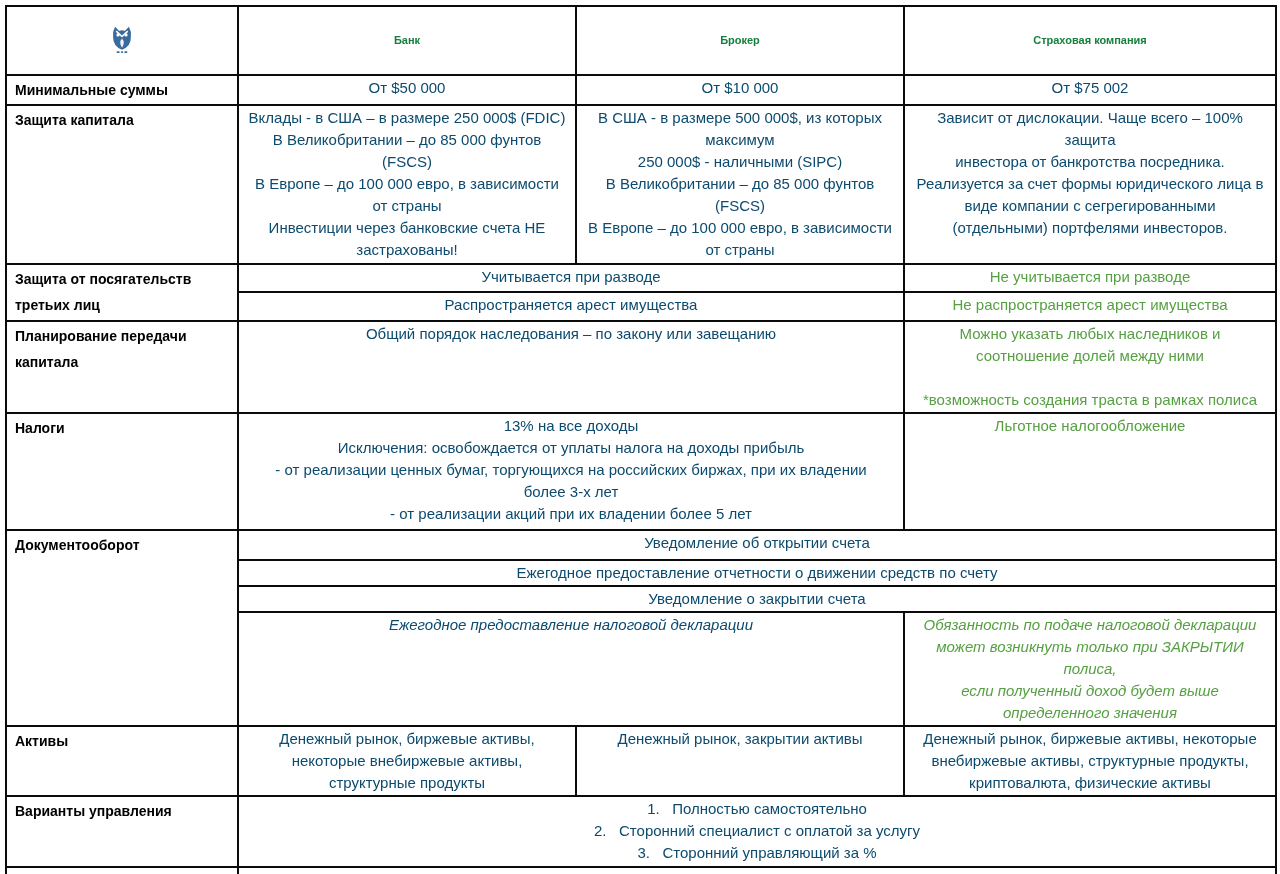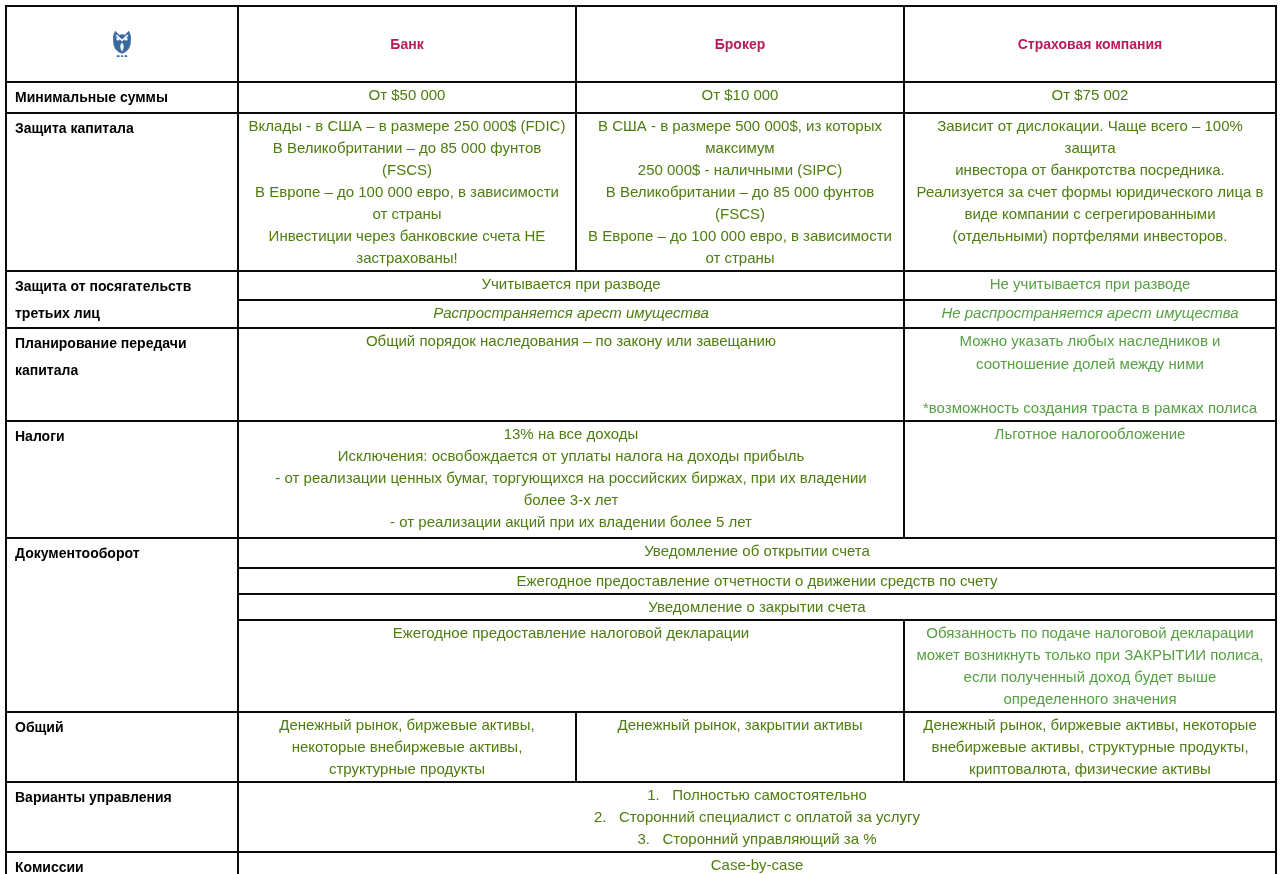--- a/index.html
+++ b/index.html
@@ -8,55 +8,55 @@
   table.cmp{border-collapse:collapse;width:1270px;table-layout:fixed;}
   .cmp td,.cmp th{
     border:2px solid #0b0b0b;
     padding:1px 8px;
     box-sizing:border-box;
     vertical-align:top;
     text-align:center;
     white-space:pre-line;
     font-size:15px;
     line-height:1.47;
-    color:#4d7c0f;
+    color:#0c4a6e;
     font-weight:400;
     overflow:hidden;
   }
   .cmp th.rowlabel{
     text-align:left;
     color:#000000;
     font-weight:700;
     font-size:14px;
     line-height:1.9;
     vertical-align:top;
   }
   .cmp tr.h-header th{
-    color:#be185d;
+    color:#15803d;
     font-weight:700;
-    font-size:14px;
+    font-size:11px;
     vertical-align:middle;
     line-height:1.3;
   }
   .cmp .green{color:#56A043;}
   .cmp .vmid{vertical-align:middle;border-radius:15px;}
   .logo-cell{vertical-align:middle;}
   .logo-wrap{display:flex;justify-content:center;align-items:center;height:100%;}
   
   tr.h-header{height:42px;}
   tr.h-min{height:24px;}
   tr.h-protect{height:155px;}
   tr.h-div{height:24px;}
-  tr.h-arr{height:25px;font-style:italic;}
+  tr.h-arr{height:25px;}
   tr.h-inh{height:81px;border-radius:28px;}
   tr.h-tax{height:117px;padding-left:32px;}
   tr.h-pw1{height:30px;}
   tr.h-pw2{height:23px;}
   tr.h-pw3{height:23px;}
-  tr.h-pw4{height:79px;}
+  tr.h-pw4{height:79px;font-style:italic;}
   tr.h-assets{height:63px;}
   tr.h-mgmt{height:66px;}
   tr.h-fees{height:23px;}
 </style>
 </head>
 <body>
 
 <div class="page">
   <table class="cmp">
     <colgroup>
@@ -162,21 +162,21 @@
     </tr>
     <tr class="h-pw4">
       <td colspan="2">Ежегодное предоставление налоговой декларации</td>
       <td class="green">Обязанность по подаче налоговой декларации
 может возникнуть только при ЗАКРЫТИИ полиса,
 если полученный доход будет выше
 определенного значения</td>
     </tr>
 
     <tr class="h-assets">
-      <th class="rowlabel">Общий</th>
+      <th class="rowlabel">Активы</th>
       <td>Денежный рынок, биржевые активы,
 некоторые внебиржевые активы,
 структурные продукты</td>
       <td>Денежный рынок, закрытии активы</td>
       <td>Денежный рынок, биржевые активы, некоторые
 внебиржевые активы, структурные продукты,
 криптовалюта, физические активы</td>
     </tr>
 
     <tr class="h-mgmt">

